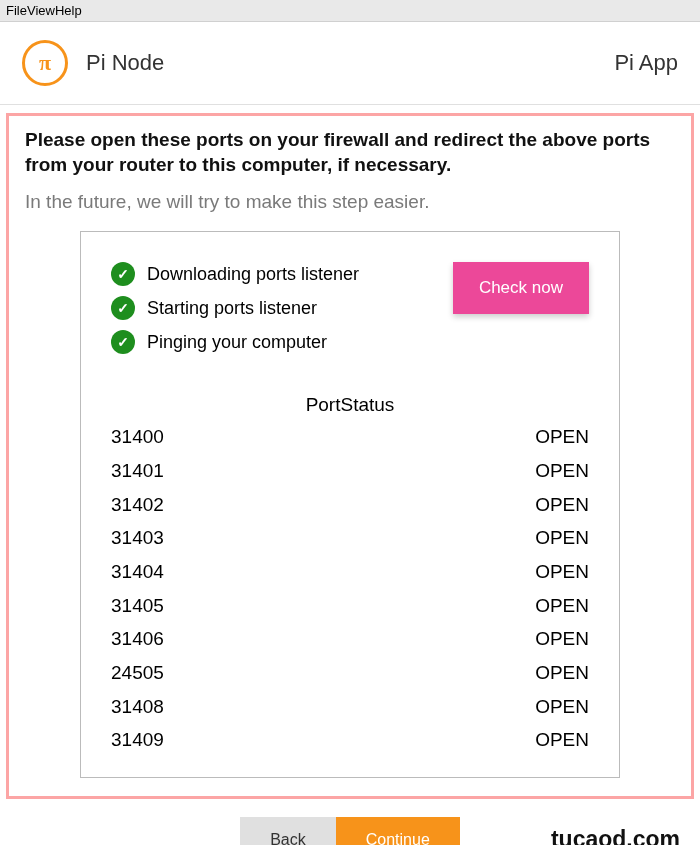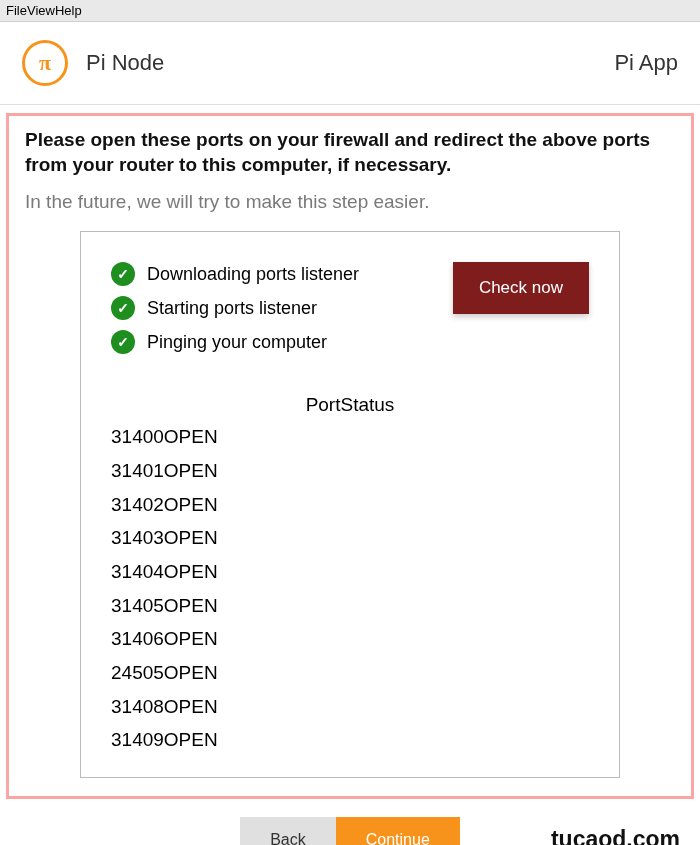--- a/index.html
+++ b/index.html
@@ -69,39 +69,39 @@
   }
   .checks { display: flex; flex-direction: column; gap: 10px; }
   .check-item { display: flex; align-items: center; gap: 12px; font-size: 18px; }
   .check-icon {
     width: 24px; height: 24px; border-radius: 50%;
     background: #1e8e1e;
     display: inline-flex; align-items: center; justify-content: center;
     color: #fff; font-size: 14px; font-weight: bold;
   }
   .check-btn {
-    background: #7f1d1d;
+    background: #ec4899;
     color: #fff;
     border: none;
     padding: 16px 26px;
     font-size: 17px;
     cursor: pointer;
     box-shadow: 0 3px 6px rgba(0,0,0,0.2);
   }
   .port-table {
     margin-top: 40px;
     font-size: 19px;
   }
   .port-head {
     display: flex; justify-content: center;
     font-weight: normal;
     margin-bottom: 2px;
   }
   .port-row {
-    display: flex; justify-content: flex-start;
+    display: flex; justify-content: space-between;
     line-height: 1.35;
     margin-top: 8px;
   }
   .footer {
     display: flex;
     align-items: center;
     justify-content: center;
     padding: 18px 0 0 0;
     position: relative;
   }

